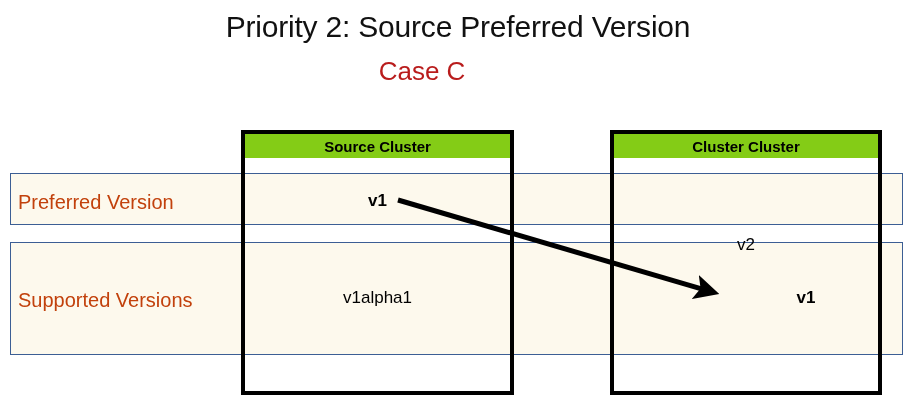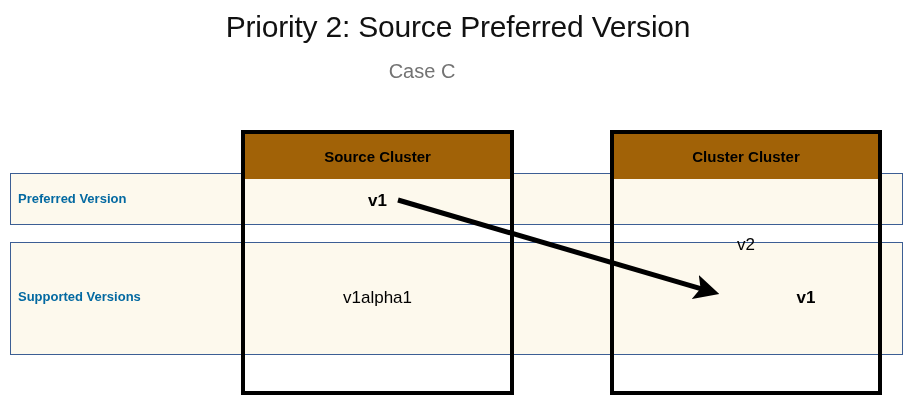--- a/index.html
+++ b/index.html
@@ -29,24 +29,24 @@
     letter-spacing: -0.2px;
     color: #111111;
     white-space: nowrap;
   }
   #slide-subtitle {
     position: absolute;
     left: 0;
     top: 55px;
     width: 844px;
     text-align: center;
-    font-size: 20px;
+    font-size: 26px;
     line-height: 32px;
     font-weight: 400;
-    color: #737373;
+    color: #b91c1c;
   }
 
   
   .row-band {
     position: absolute;
     left: 10px;
     width: 893px;
     background: #FDF9ED;
     border: 1px solid #3C5E94;
     box-sizing: border-box;
@@ -55,23 +55,23 @@
     top: 173px;
     height: 52px;
   }
   #row-band-supported {
     top: 242px;
     height: 113px;
   }
   .row-label {
     position: absolute;
     left: 18px;
-    font-size: 13px;
-    font-weight: 700;
-    color: #0369a1;
+    font-size: 20px;
+    font-weight: 400;
+    color: #c2410c;
     white-space: nowrap;
   }
   #row-label-preferred {
     top: 191px;
   }
   #row-label-supported {
     top: 289px;
   }
 
   
@@ -89,22 +89,22 @@
   }
   #cluster-box-target {
     left: 610px;
     width: 272px;
   }
   .cluster-header {
     position: absolute;
     top: 0;
     left: 0;
     width: 100%;
-    height: 45px;
-    background: #a16207;
+    height: 24px;
+    background: #84cc16;
     display: flex;
     align-items: center;
     justify-content: center;
     font-size: 15px;
     font-weight: bold;
     color: #000000;
   }
 
   
   .cell-value {

